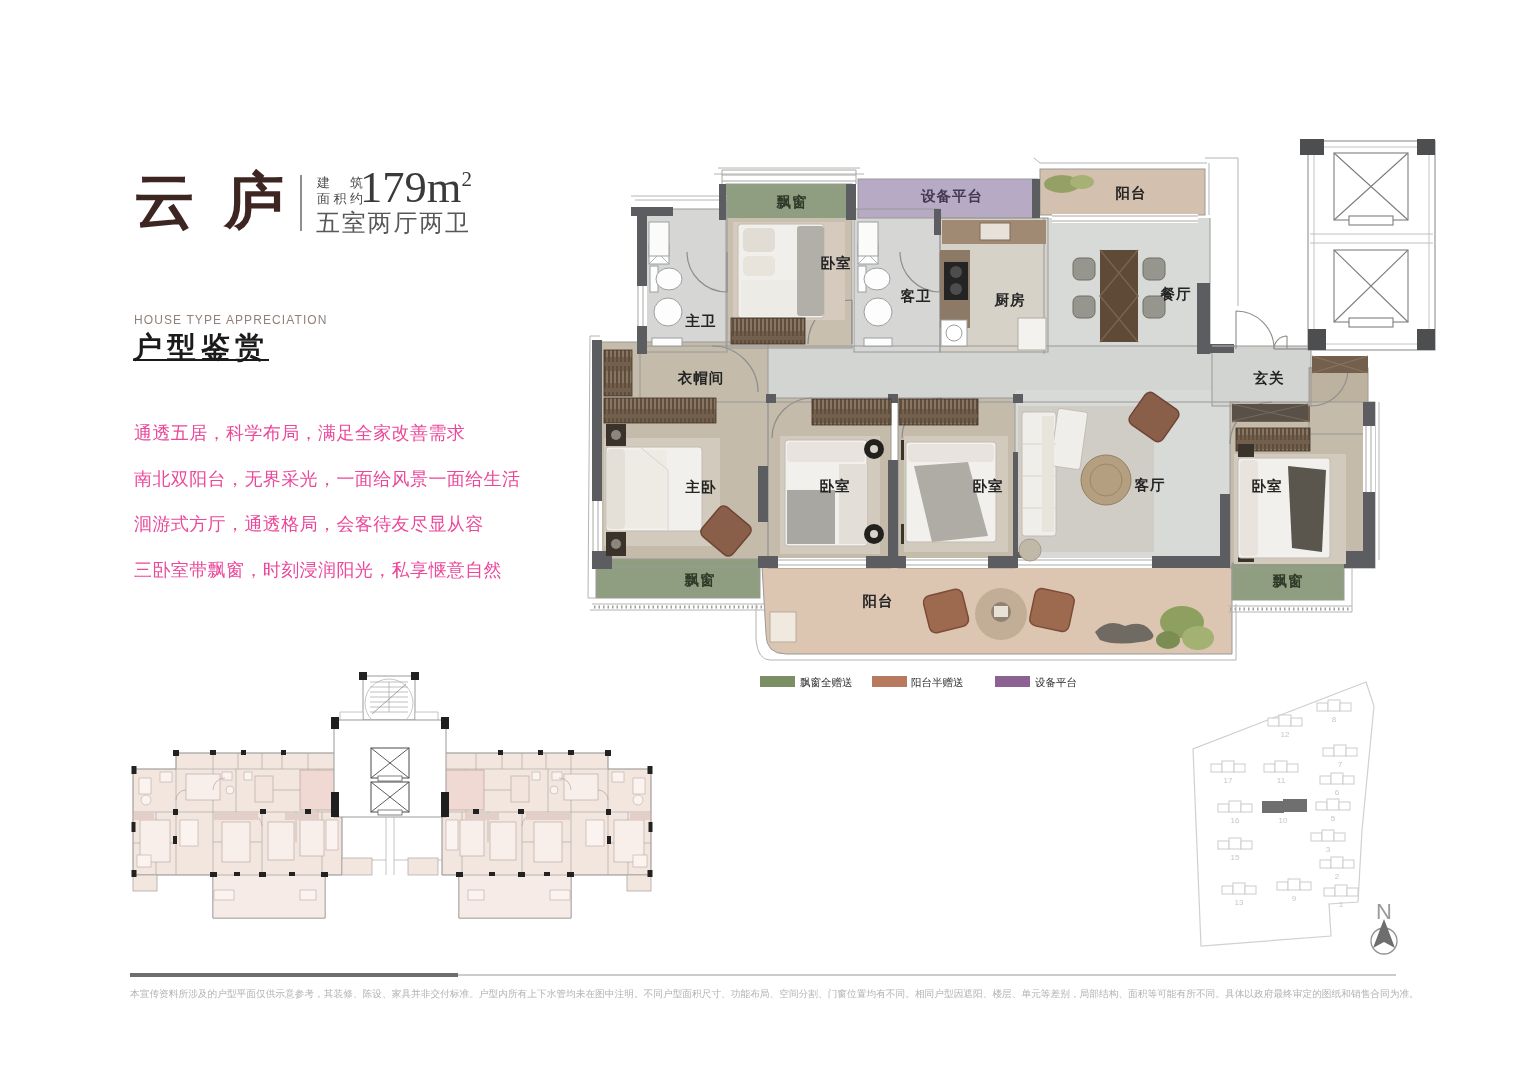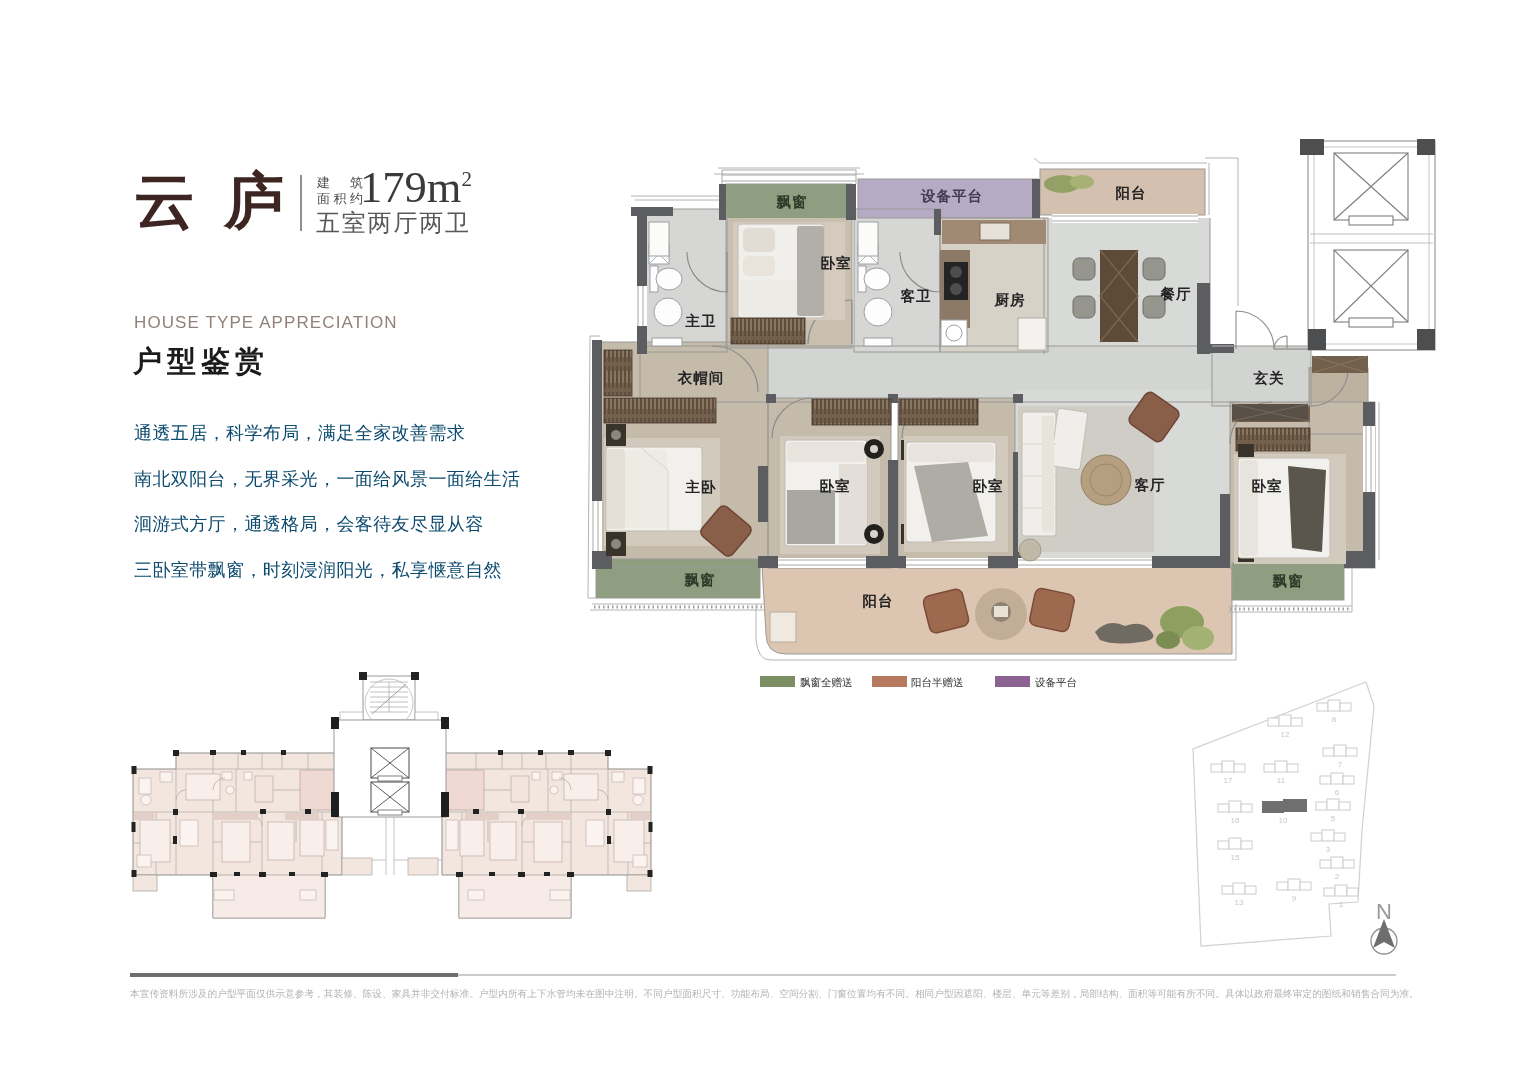--- a/index.html
+++ b/index.html
@@ -25,25 +25,25 @@
         <span>面</span>
         <span>积</span>
         <span>约</span>
       </div>
   </div>
 
   <div class="abs" style="left:360px;top:155px;font-size:44.5px;font-weight:400;color:#3a3a3a;letter-spacing:0px;line-height:48px;font-family:Liberation Serif, serif;">179m<span style="font-size:21px;vertical-align:16px;">2</span></div>
 
   <div class="abs" style="left:316px;top:207px;font-size:24px;color:#585858;letter-spacing:1.8px;text-align:center;">五室两厅两卫</div>
 
-  <div class="abs" style="left:134px;top:313px;font-size:17px;color:#92817a;letter-spacing:1.1px;">HOUSE TYPE APPRECIATION</div>
-
-  <div class="abs" style="left:133px;top:342px;font-size:29px;font-weight:700;color:#1b1b1b;letter-spacing:5px;">户型鉴赏</div>
-
-  <div class="abs" style="left:134px;top:411px;font-size:18px;color:#0c4a6e;letter-spacing:0.4px;line-height:45.6px;">
+  <div class="abs" style="left:134px;top:313px;font-size:12px;color:#92817a;letter-spacing:1.1px;">HOUSE TYPE APPRECIATION</div>
+
+  <div class="abs" style="left:133px;top:328px;font-size:29px;font-weight:700;color:#1b1b1b;letter-spacing:5px;text-decoration:underline;">户型鉴赏</div>
+
+  <div class="abs" style="left:134px;top:411px;font-size:18px;color:#ec4899;letter-spacing:0.4px;line-height:45.6px;">
     通透五居，科学布局，满足全家改善需求<br>
     南北双阳台，无界采光，一面给风景一面给生活<br>
     洄游式方厅，通透格局，会客待友尽显从容<br>
     三卧室带飘窗，时刻浸润阳光，私享惬意自然
   </div>
 
   <div class="abs" style="left:130px;top:973px;width:328px;height:4px;background:#6e6e6e;"></div>
 
   <div class="abs" style="left:458px;top:974px;width:938px;height:2px;background:#cccccc;"></div>
 

